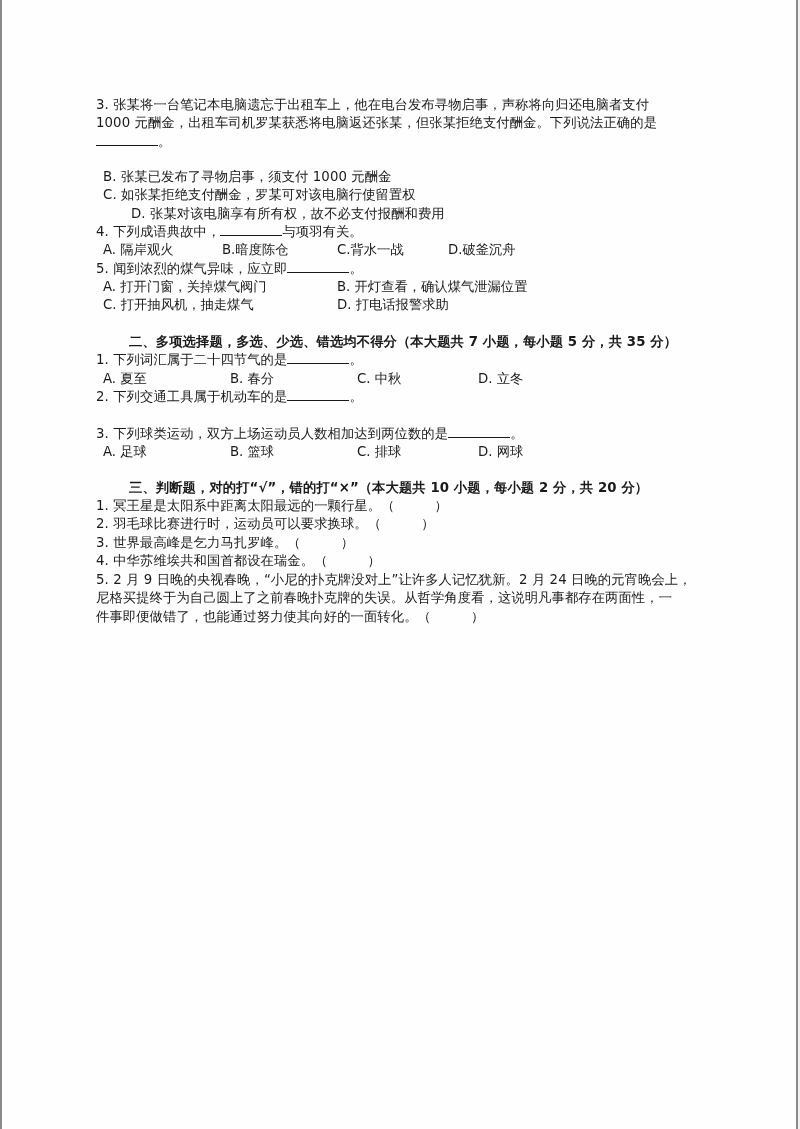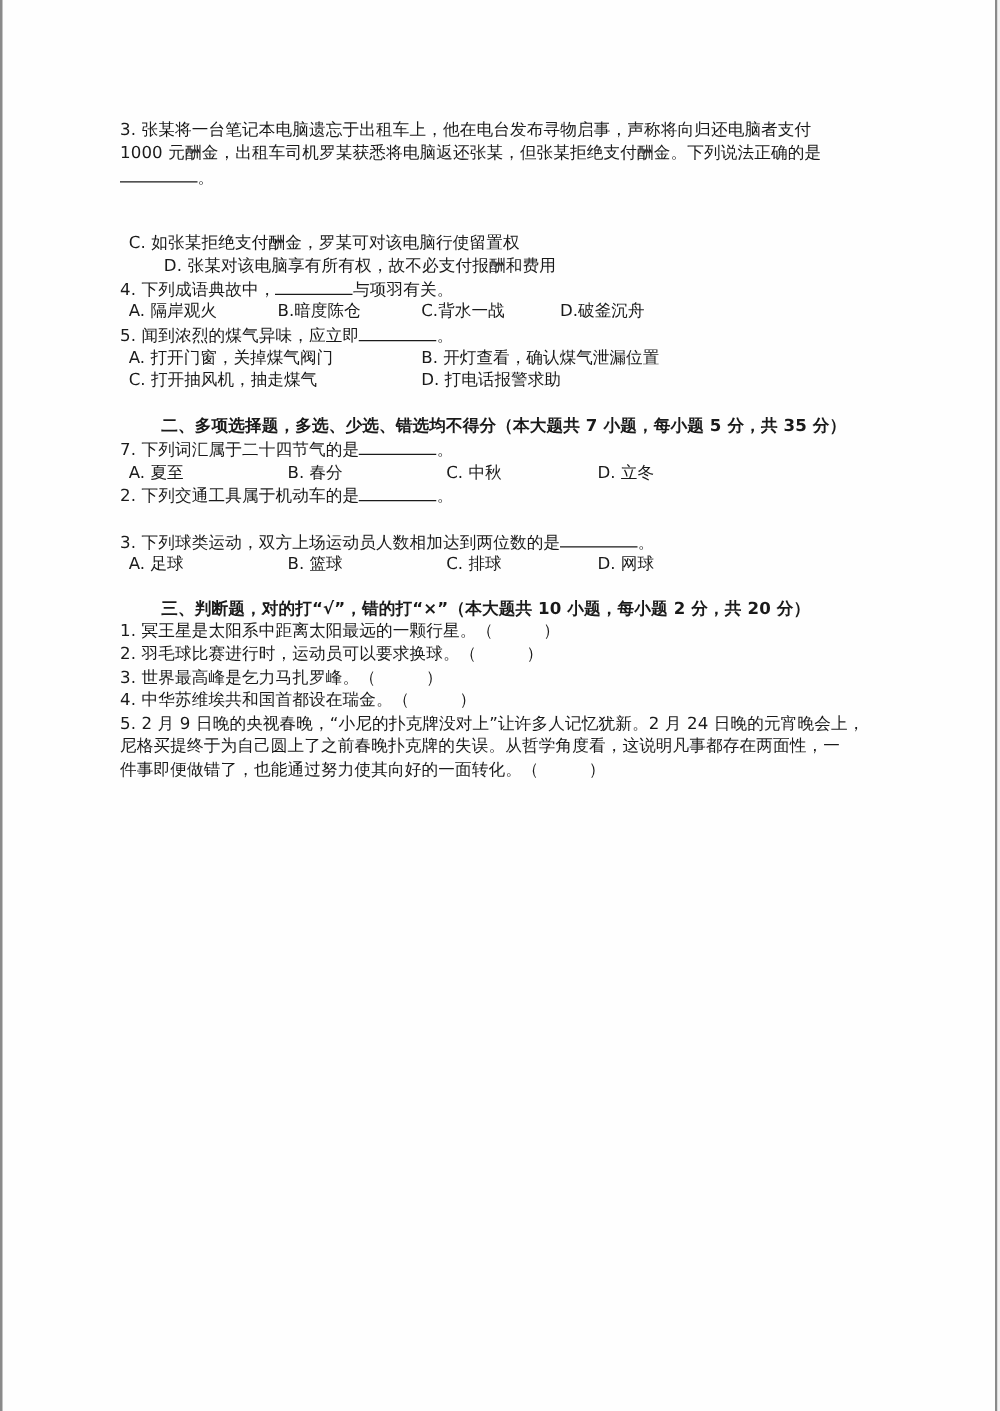--- a/index.html
+++ b/index.html
@@ -85,20 +85,21 @@
 <div class="page">
   <div class="edge-left"></div>
   <div class="edge-right"></div>
   <div class="edge-right-shade"></div>
 
   <div class="line" style="top:96px;">3.  张某将一台笔记本电脑遗忘于出租车上，他在电台发布寻物启事，声称将向归还电脑者支付</div>
   <div class="line" style="top:114px;">1000 元酬金，出租车司机罗某获悉将电脑返还张某，但张某拒绝支付酬金。下列说法正确的是</div>
   <div class="line" style="top:133px;">
     <span class="blank"></span><span>。</span>
   </div>
+  <div class="line" style="top:168px; left:103px;">B.  张某已发布了寻物启事，须支付 1000 元酬金</div>
   <div class="line" style="top:186px; left:103px;">C.  如张某拒绝支付酬金，罗某可对该电脑行使留置权</div>
   <div class="line" style="top:205px; left:103px;margin-left:28px;">D.  张某对该电脑享有所有权，故不必支付报酬和费用</div>
 
   <div class="line" style="top:223px;">
     <span>4.  下列成语典故中，</span><span class="blank"></span><span>与项羽有关。</span>
   </div>
   <div class="opt-line" style="top:241px;">
     <span class="opt" style="left:103px;">A.  隔岸观火</span>
     <span class="opt" style="left:222px;">B.暗度陈仓</span>
     <span class="opt" style="left:337px;">C.背水一战</span>
@@ -113,21 +114,21 @@
     <span class="opt" style="left:337px;">B.  开灯查看，确认煤气泄漏位置</span>
   </div>
   <div class="opt-line" style="top:296px;">
     <span class="opt" style="left:103px;">C.  打开抽风机，抽走煤气</span>
     <span class="opt" style="left:337px;">D.  打电话报警求助</span>
   </div>
 
   <div class="line heading" style="top:333px;">二、多项选择题，多选、少选、错选均不得分（本大题共 7 小题，每小题 5 分，共 35 分）</div>
 
   <div class="line" style="top:351px;">
-    <span>7.  下列词汇属于二十四节气的是</span><span class="blank"></span><span>。</span>
+    <span>1.  下列词汇属于二十四节气的是</span><span class="blank"></span><span>。</span>
   </div>
   <div class="opt-line" style="top:370px;">
     <span class="opt" style="left:103px;">A.  夏至</span>
     <span class="opt" style="left:230px;">B.  春分</span>
     <span class="opt" style="left:357px;">C.  中秋</span>
     <span class="opt" style="left:478px;">D.  立冬</span>
   </div>
 
   <div class="line" style="top:388px;">
     <span>2.  下列交通工具属于机动车的是</span><span class="blank"></span><span>。</span>

